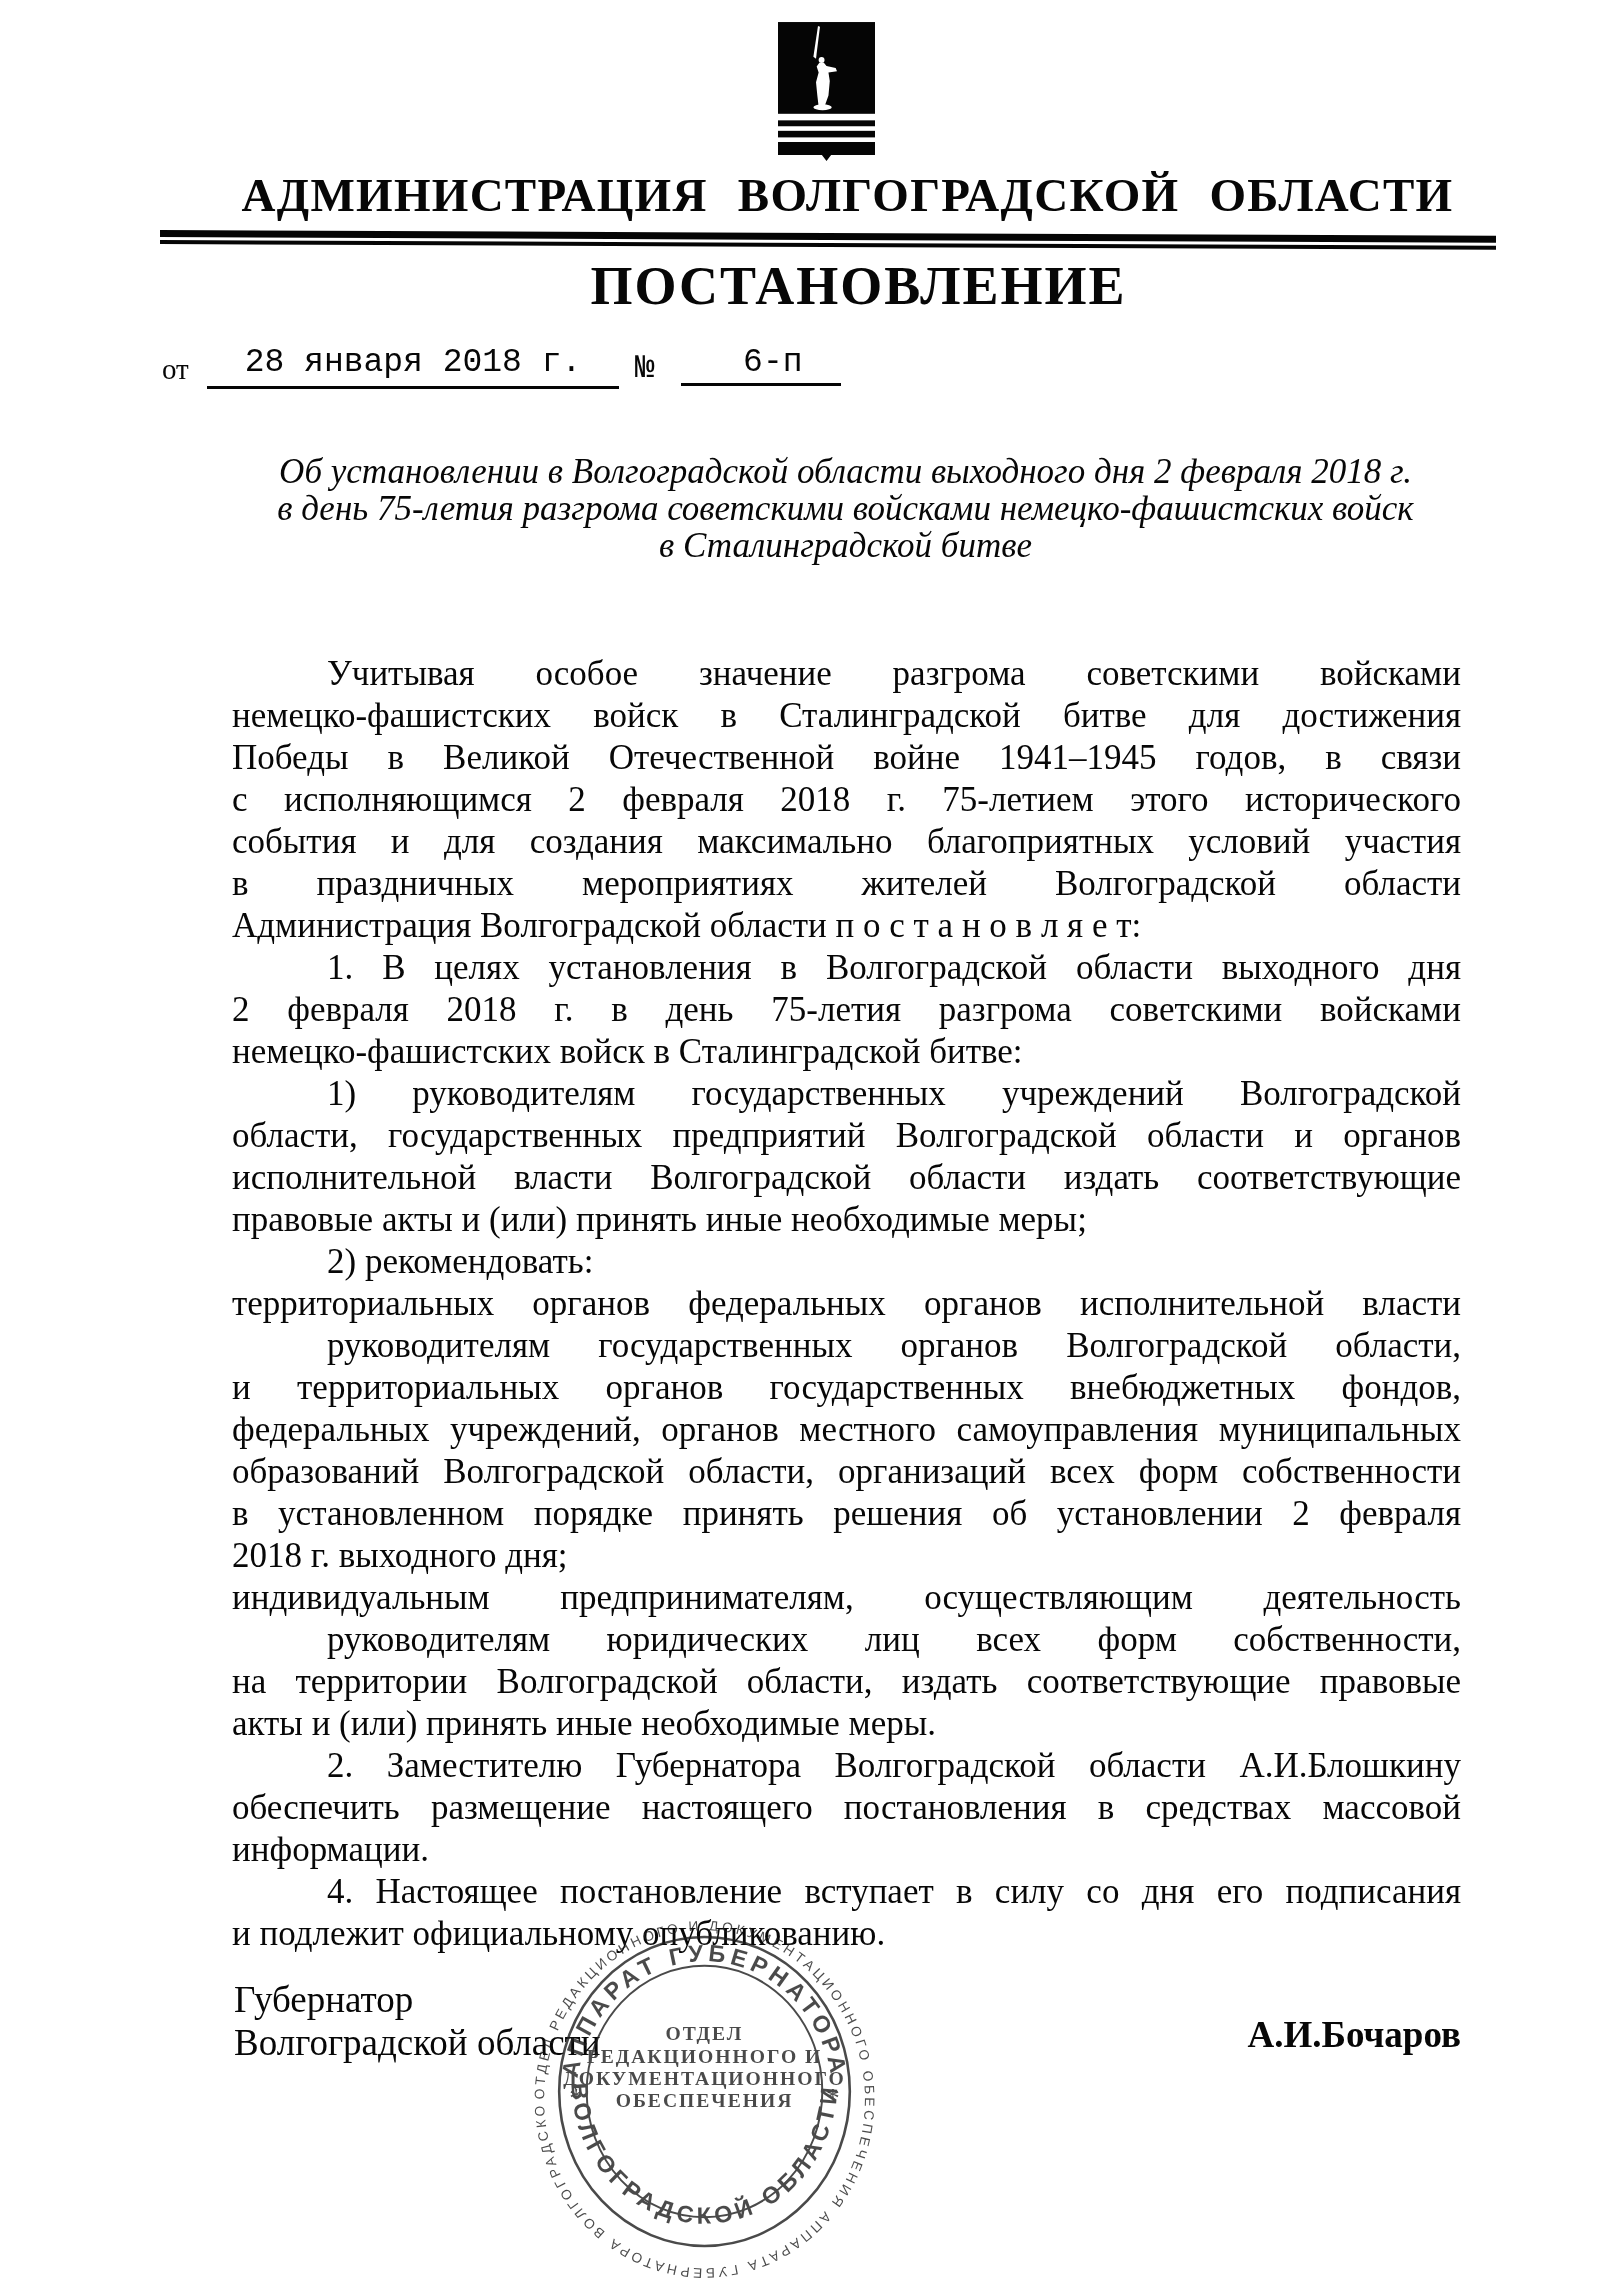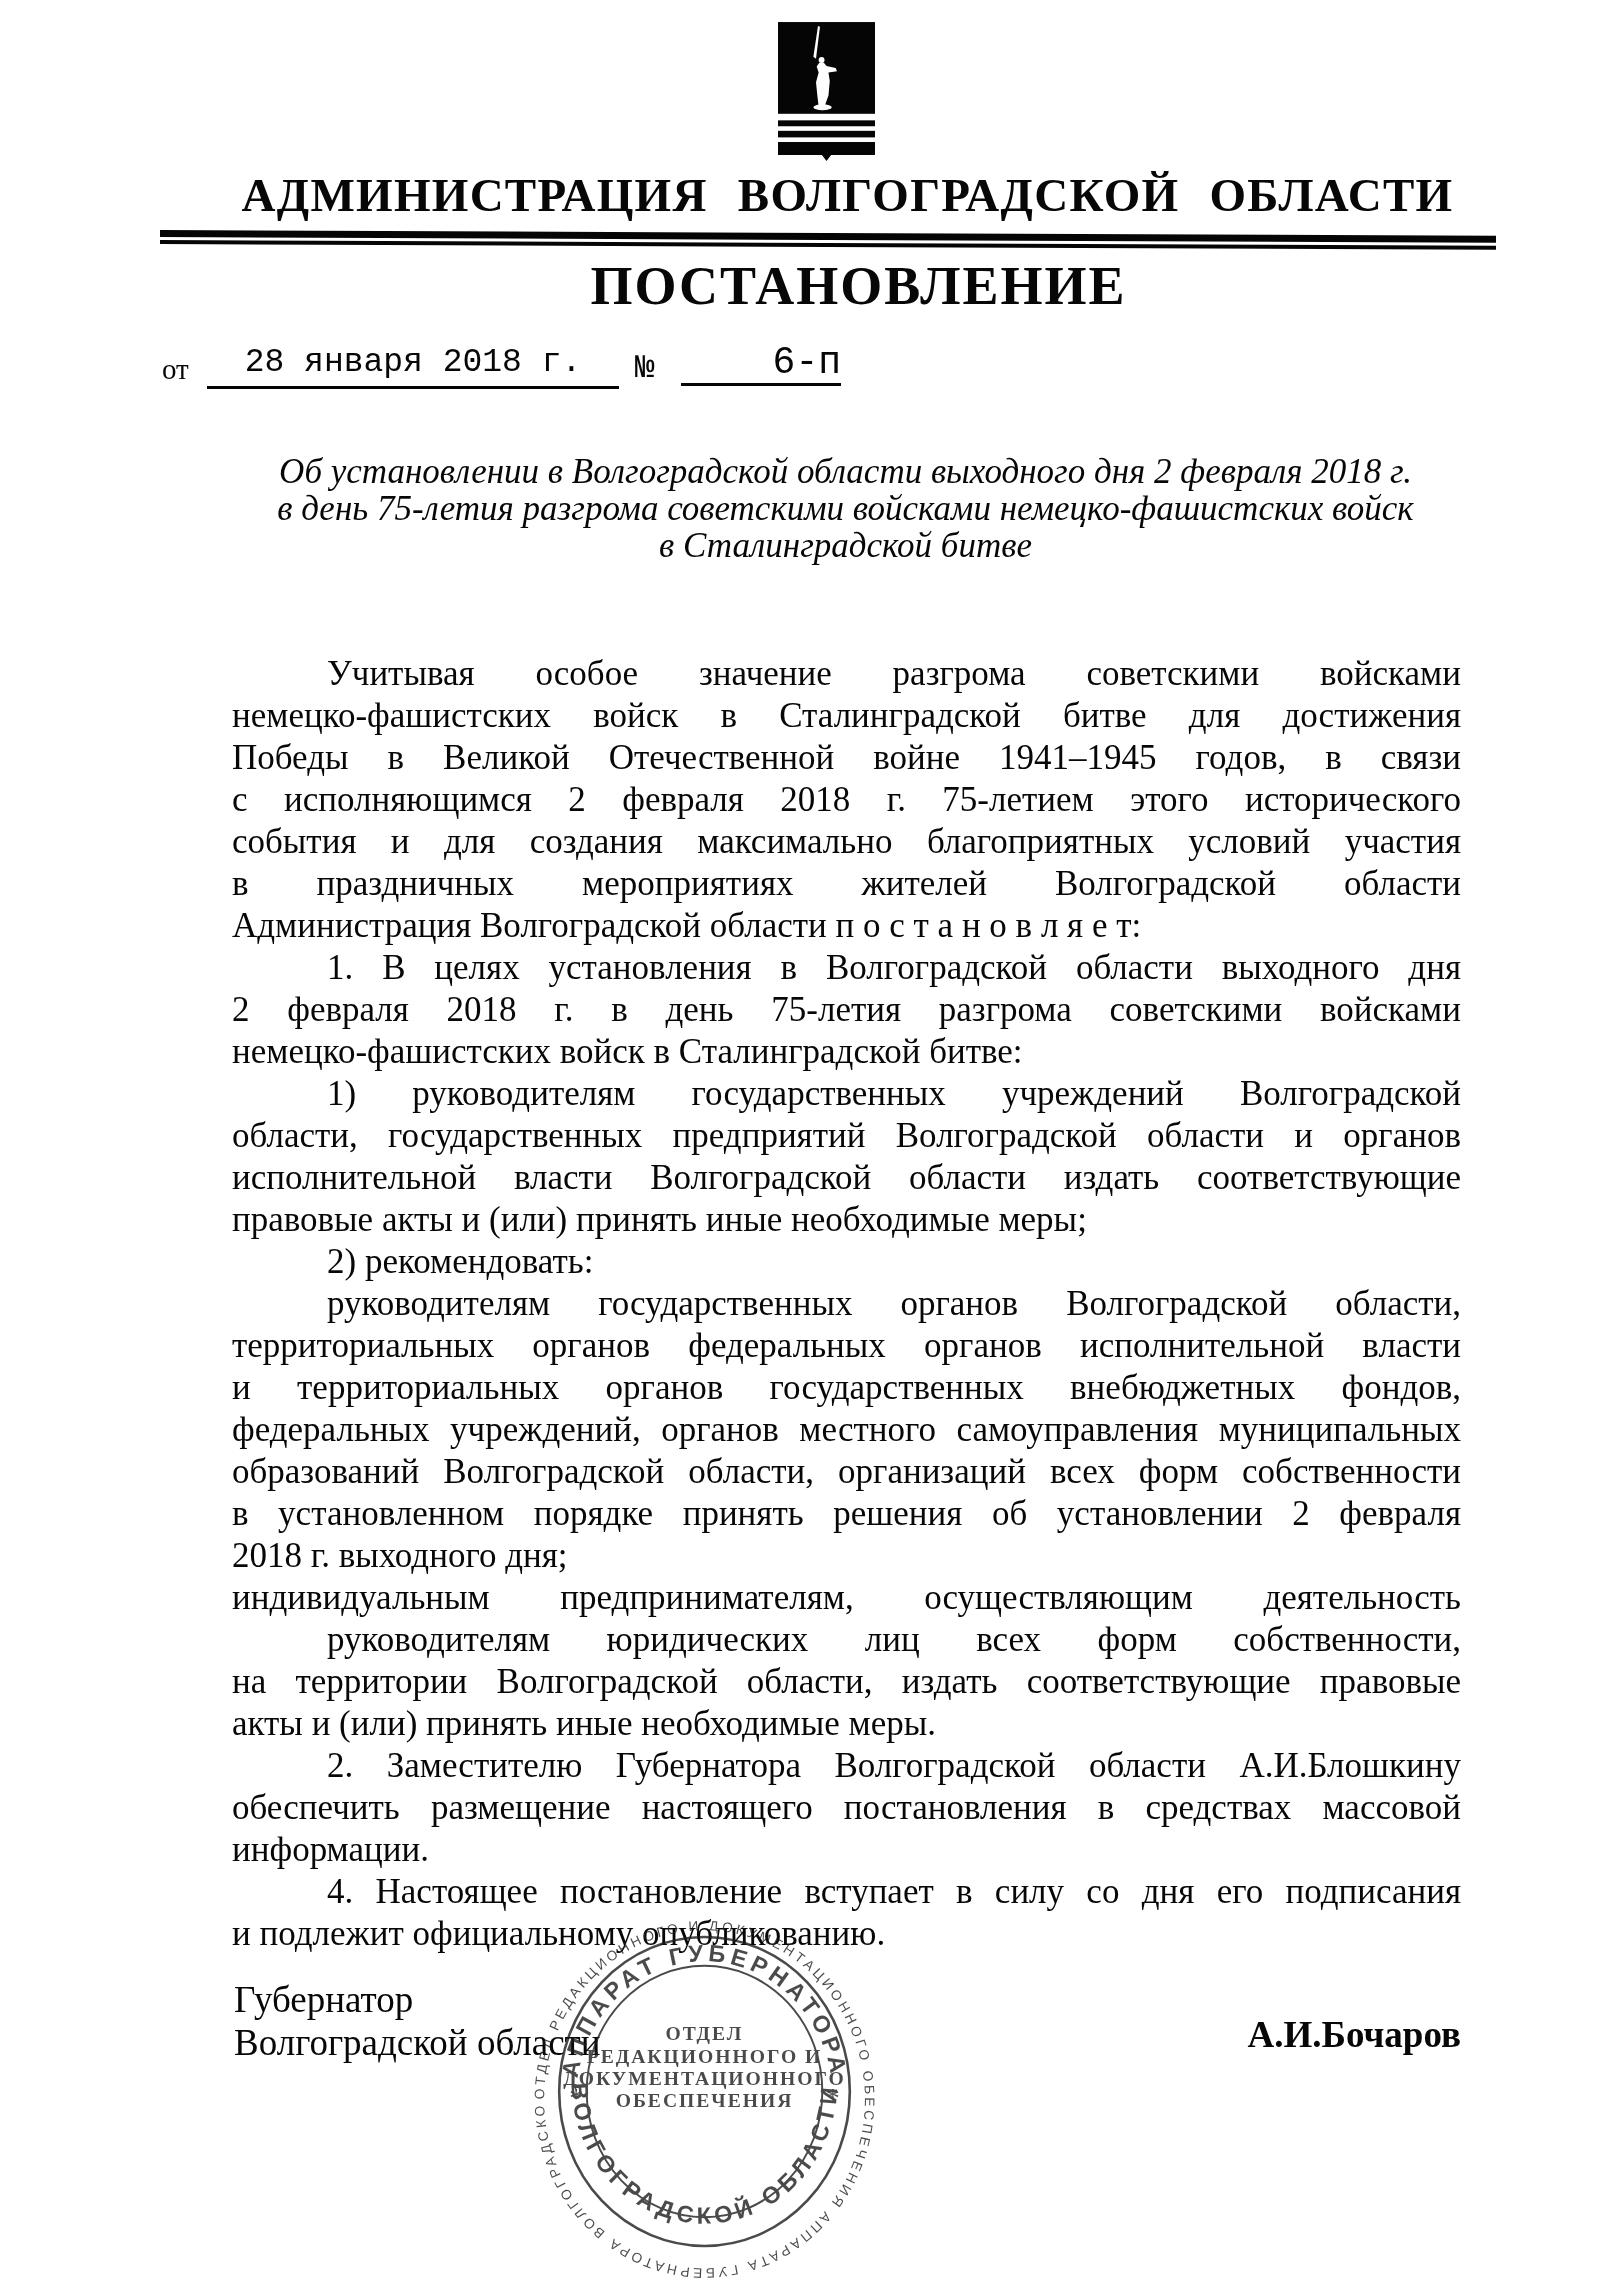--- a/index.html
+++ b/index.html
@@ -32,22 +32,22 @@
   
   .ot-label{position:absolute;left:162px;top:353px;font-size:29px;}
   .date-field{
     position:absolute;left:207px;top:344px;width:412px;height:42px;
     border-bottom:3.3px solid #050505;text-align:center;
     font-family:"Liberation Mono","DejaVu Sans Mono",monospace;font-size:33px;line-height:38px;
   }
   .num-label{position:absolute;left:635px;top:350px;font-size:33px;font-family:"Liberation Mono","DejaVu Sans Mono",monospace;}
   .num-field{
     position:absolute;left:681px;top:344px;width:160px;height:42px;
-    border-bottom:3.3px solid #050505;text-align:right;padding-left:23.6px;box-sizing:border-box;
-    font-family:"Liberation Mono","DejaVu Sans Mono",monospace;font-size:38px;line-height:38px;
+    border-bottom:3.3px solid #050505;text-align:center;padding-left:23.6px;box-sizing:border-box;
+    font-family:"Liberation Mono","DejaVu Sans Mono",monospace;font-size:33px;line-height:38px;
   }
   
   .subject{position:absolute;left:196px;top:453px;width:1299px;font-style:italic;}
   .subject-line{text-align:center;font-size:35px;line-height:37px;}
   
   .body-text{position:absolute;left:232px;top:653px;width:1229px;}
   .bline{
     font-size:35px;line-height:42px;height:42px;overflow:hidden;
     text-align:justify;text-align-last:left;white-space:normal;
   }
@@ -111,22 +111,22 @@
       <div class="bline j">в праздничных мероприятиях жителей Волгоградской области</div>
       <div class="bline">Администрация Волгоградской области  п о с т а н о в л я е т:</div>
       <div class="bline j i">1. В целях установления в Волгоградской области выходного дня</div>
       <div class="bline j">2 февраля 2018 г. в день 75-летия разгрома советскими войсками</div>
       <div class="bline">немецко-фашистских войск в Сталинградской битве:</div>
       <div class="bline j i">1) руководителям государственных учреждений Волгоградской</div>
       <div class="bline j">области, государственных предприятий Волгоградской области и органов</div>
       <div class="bline j">исполнительной власти Волгоградской области издать соответствующие</div>
       <div class="bline">правовые акты и (или) принять иные необходимые меры;</div>
       <div class="bline i">2) рекомендовать:</div>
+      <div class="bline j">территориальных органов федеральных органов исполнительной власти</div>
       <div class="bline j i">руководителям государственных органов Волгоградской области,</div>
-      <div class="bline j">территориальных органов федеральных органов исполнительной власти</div>
       <div class="bline j">и территориальных органов государственных внебюджетных фондов,</div>
       <div class="bline j">федеральных учреждений, органов местного самоуправления муниципальных</div>
       <div class="bline j">образований Волгоградской области, организаций всех форм собственности</div>
       <div class="bline j">в установленном порядке принять решения об установлении 2 февраля</div>
       <div class="bline">2018 г. выходного дня;</div>
       <div class="bline j">индивидуальным предпринимателям, осуществляющим деятельность</div>
       <div class="bline j i">руководителям юридических лиц всех форм собственности,</div>
       <div class="bline j">на территории Волгоградской области, издать соответствующие правовые</div>
       <div class="bline">акты и (или) принять иные необходимые меры.</div>
       <div class="bline j i">2. Заместителю Губернатора Волгоградской области А.И.Блошкину</div>

